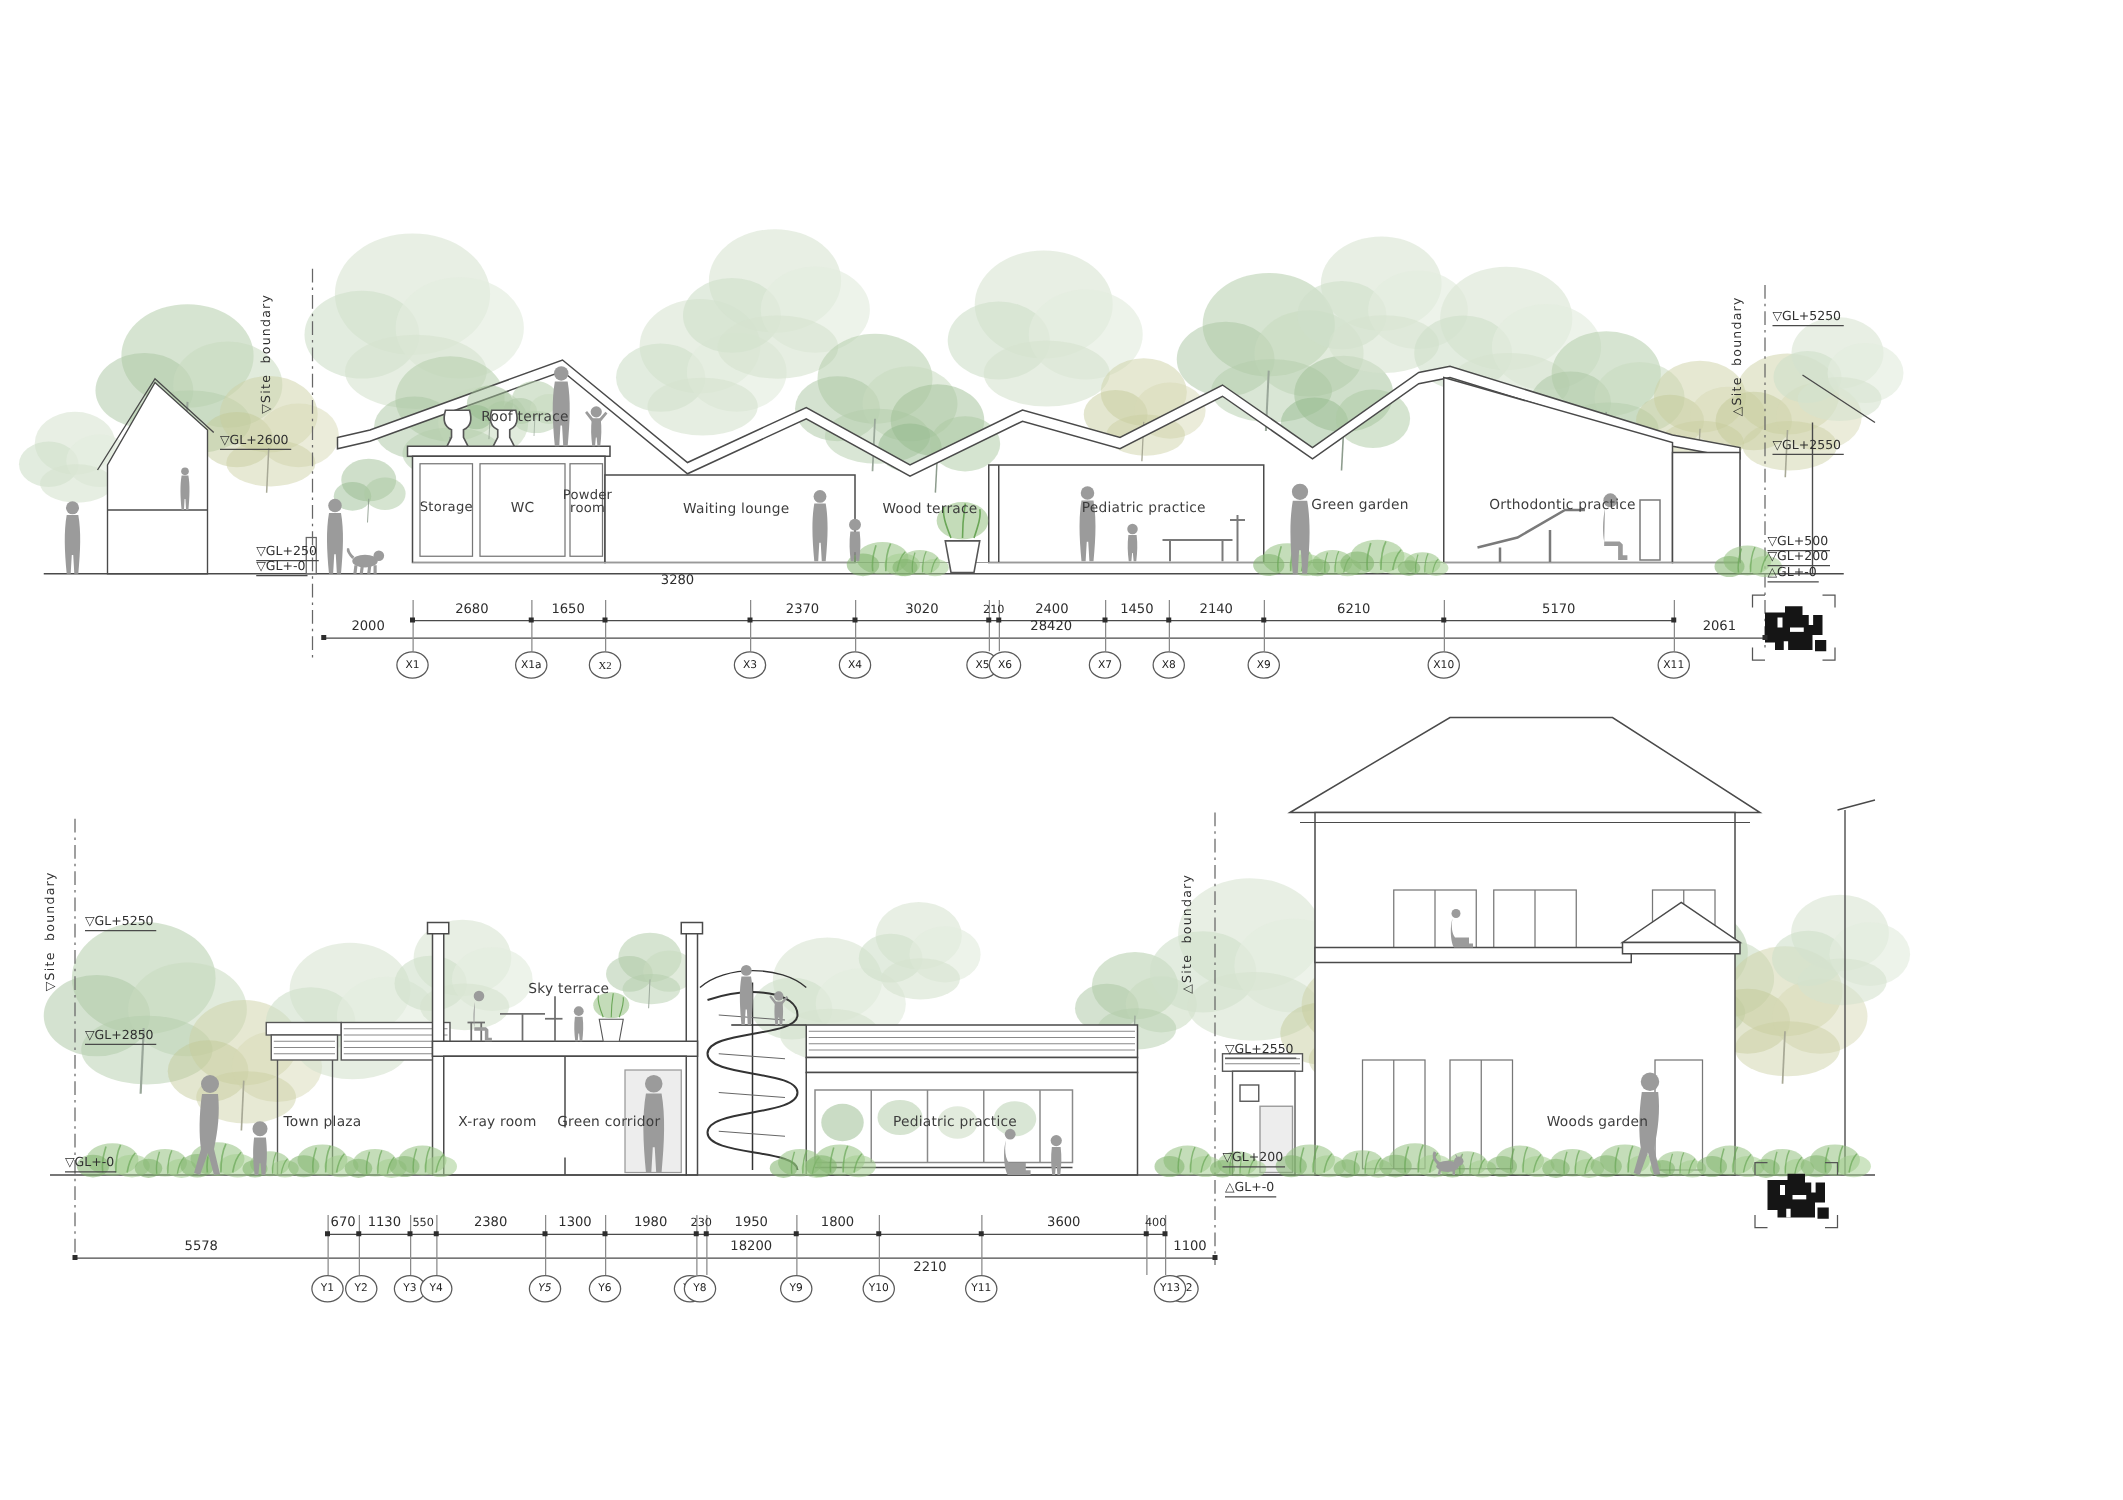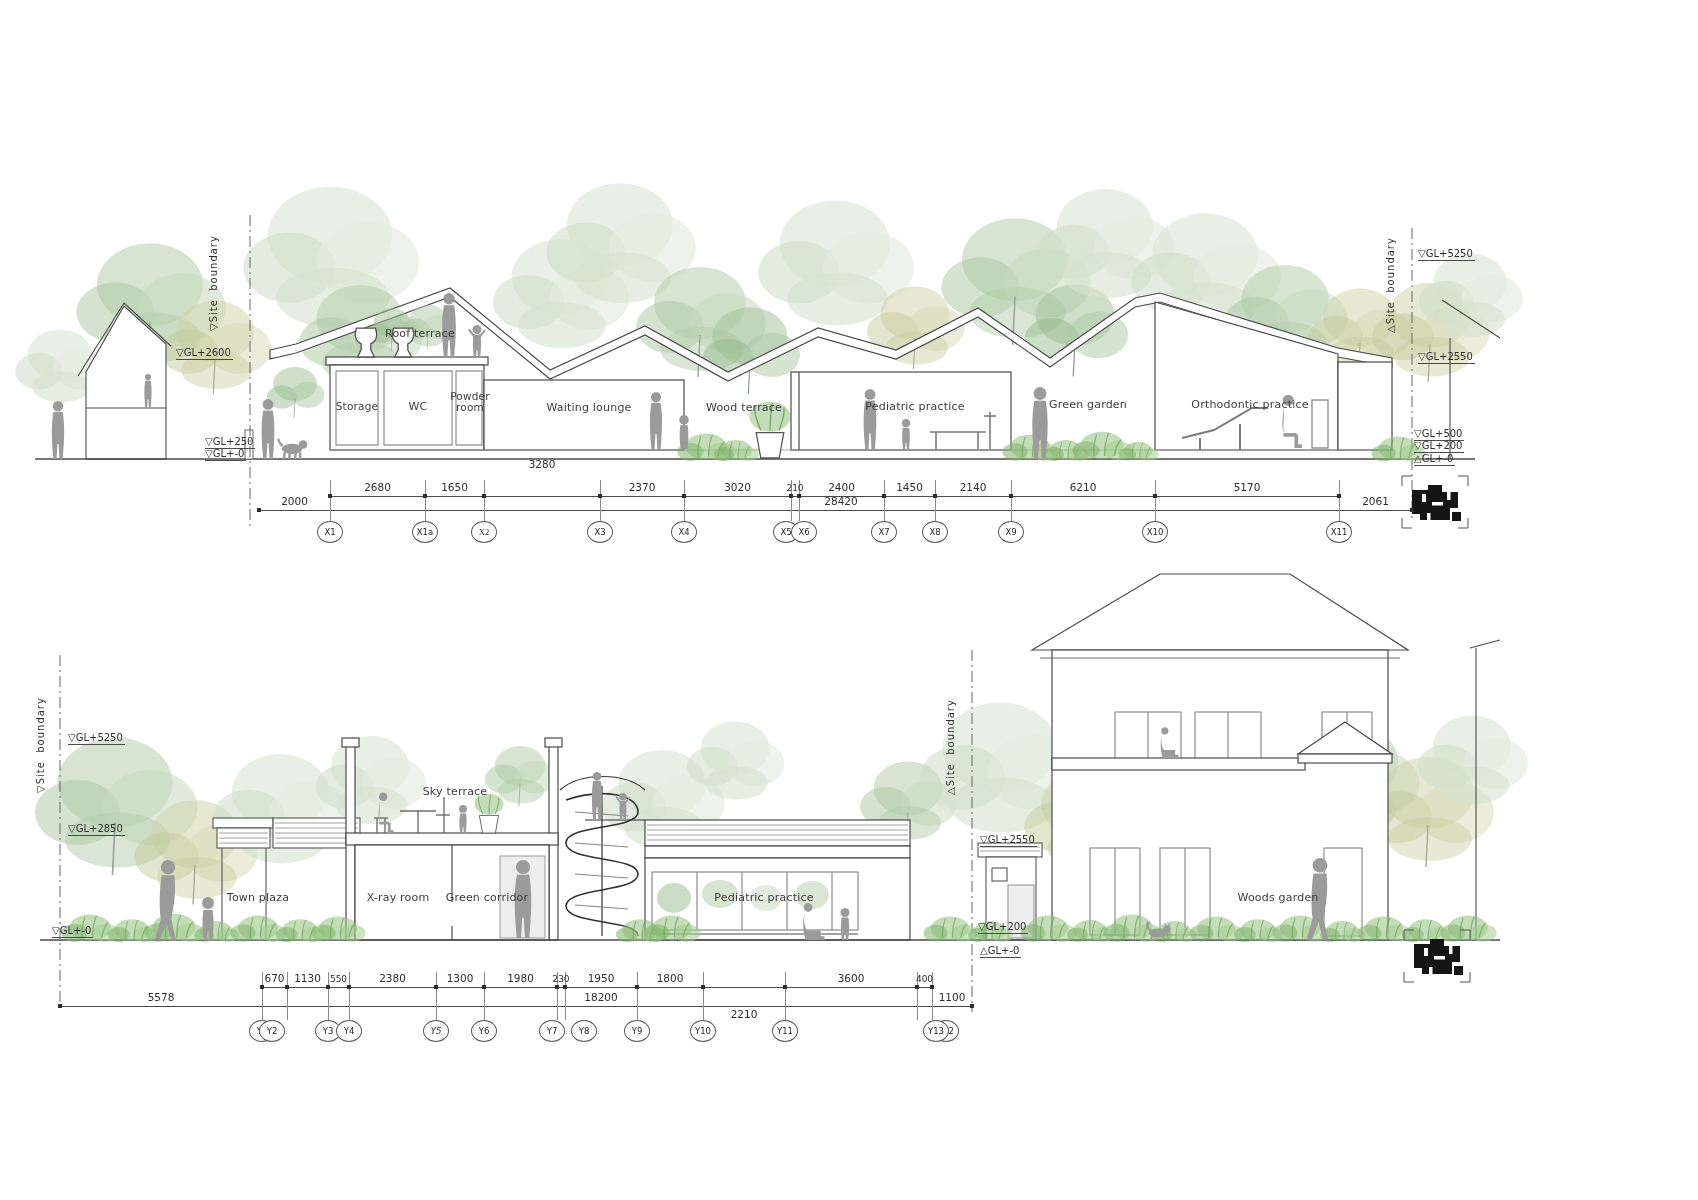--- a/index.html
+++ b/index.html
@@ -476,39 +476,39 @@
       <div class="dim" style="left: 294.5px; top: 507px;">2000</div>
       <div class="dim" style="left: 1375.5px; top: 507px;">2061</div>
       <div class="dim" style="left: 841px; top: 507px;">28420</div>
       <div class="hline" style="left: 262px; top: 987px; width: 670px;"></div>
       <div class="hline" style="left: 60px; top: 1006px; width: 912px;"></div>
       <div class="vline" style="left: 262px; top: 972px; height: 48px;"></div>
       <div class="tick" style="left: 262px; top: 987px;"></div>
       <div class="bubble" style="left: 262px; top: 1031px;">Y1</div>
       <div class="vline" style="left: 287px; top: 972px; height: 48px;"></div>
       <div class="tick" style="left: 287px; top: 987px;"></div>
-      <div class="bubble" style="left: 272px; top: 1031px;">Y2</div>
+      <div class="bubble" style="left: 289px; top: 1031px;">Y2</div>
       <div class="vline" style="left: 328px; top: 972px; height: 48px;"></div>
       <div class="tick" style="left: 328px; top: 987px;"></div>
       <div class="bubble" style="left: 328px; top: 1031px;">Y3</div>
       <div class="vline" style="left: 349px; top: 972px; height: 48px;"></div>
       <div class="tick" style="left: 349px; top: 987px;"></div>
       <div class="bubble" style="left: 349px; top: 1031px;">Y4</div>
       <div class="vline" style="left: 436px; top: 972px; height: 48px;"></div>
       <div class="tick" style="left: 436px; top: 987px;"></div>
       <div class="bubble" style="left: 436px; top: 1031px; font-style: italic;">Y5</div>
       <div class="vline" style="left: 484px; top: 972px; height: 48px;"></div>
       <div class="tick" style="left: 484px; top: 987px;"></div>
       <div class="bubble" style="left: 484px; top: 1031px;">Y6</div>
       <div class="vline" style="left: 557px; top: 972px; height: 48px;"></div>
       <div class="tick" style="left: 557px; top: 987px;"></div>
       <div class="bubble" style="left: 552px; top: 1031px;">Y7</div>
       <div class="vline" style="left: 565px; top: 972px; height: 48px;"></div>
       <div class="tick" style="left: 565px; top: 987px;"></div>
-      <div class="bubble" style="left: 560px; top: 1031px; margin-left: 24px;">Y8</div>
+      <div class="bubble" style="left: 560px; top: 1031px;">Y8</div>
       <div class="vline" style="left: 637px; top: 972px; height: 48px;"></div>
       <div class="tick" style="left: 637px; top: 987px;"></div>
       <div class="bubble" style="left: 637px; top: 1031px;">Y9</div>
       <div class="vline" style="left: 703px; top: 972px; height: 48px;"></div>
       <div class="tick" style="left: 703px; top: 987px;"></div>
       <div class="bubble" style="left: 703px; top: 1031px;">Y10</div>
       <div class="vline" style="left: 785px; top: 972px; height: 48px;"></div>
       <div class="tick" style="left: 785px; top: 987px;"></div>
       <div class="bubble" style="left: 785px; top: 1031px;">Y11</div>
       <div class="vline" style="left: 917px; top: 972px; height: 48px;"></div>

